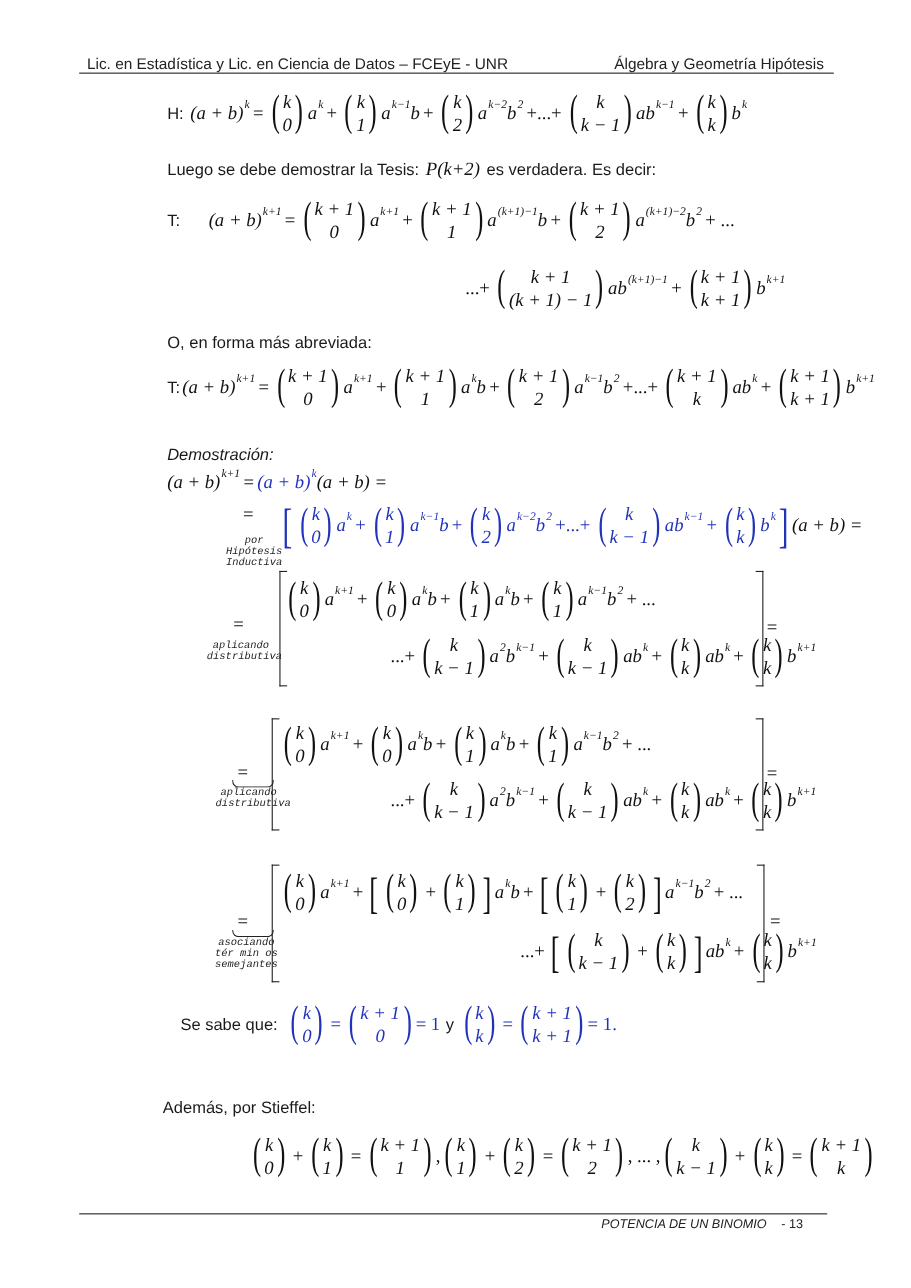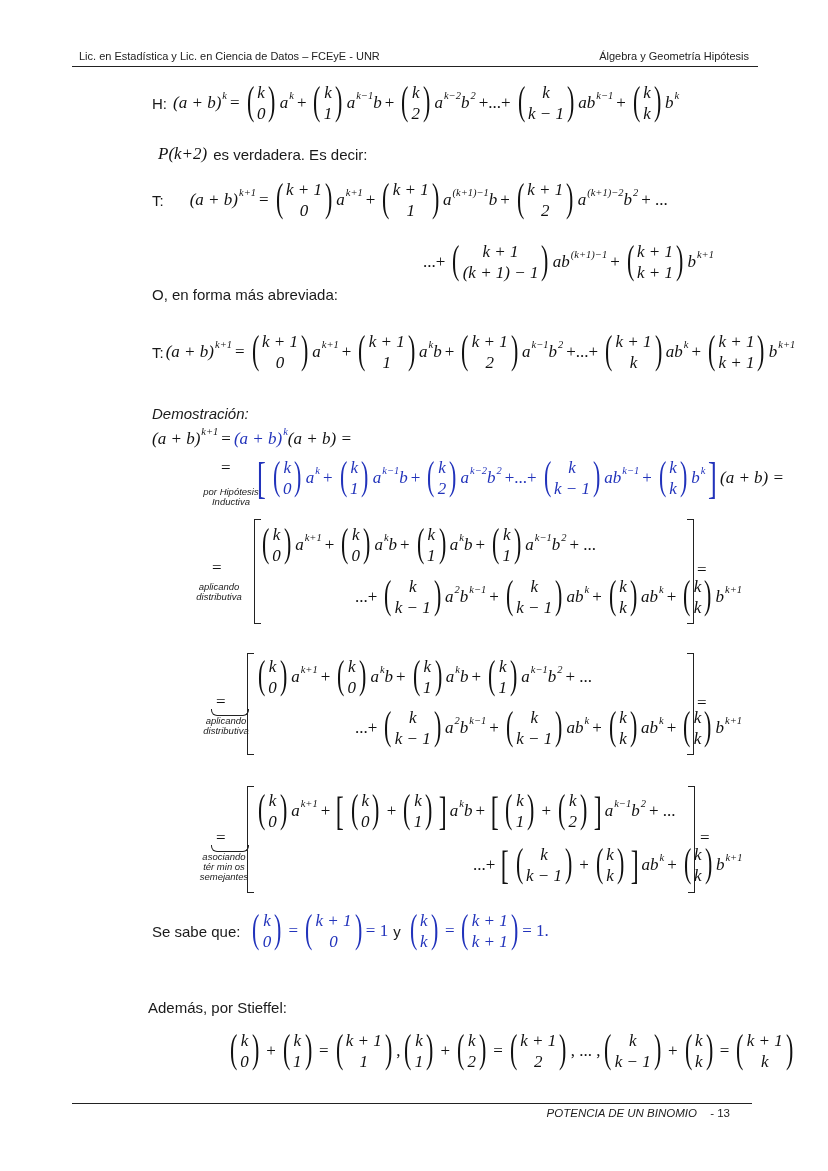--- a/index.html
+++ b/index.html
@@ -1,39 +1,39 @@
 <!DOCTYPE html>
 <html><head>
 <meta charset="utf-8">
 <style>
   html, body { margin:0; padding:0; background:#ffffff; }
   body { width:828px; height:1171px; position:relative; overflow:hidden; color:#111; }
   .page-header { position:absolute; left:79px; top:50px; width:670px; height:16px;
-    font-family:"Liberation Sans", sans-serif; font-size:11px; color:#222; }
+    font-family:"Liberation Sans", sans-serif; font-size:14px; color:#222; }
   .page-header .left { position:absolute; left:0; top:0; }
   .page-header .right { position:absolute; right:0; top:0; }
   .header-rule { position:absolute; left:72px; top:66px; width:686px; height:0; border-top:1.6px solid #222; }
   .footer-rule { position:absolute; left:72px; top:1103px; width:680px; height:0; border-top:1.2px solid #222; }
   .page-footer { position:absolute; right:98px; top:1107px; font-family:"Liberation Sans", sans-serif;
     font-size:11.5px; color:#222; }
   .page-footer .title { font-style:italic; }
   .page-footer .num { }
 
   .line { position:absolute; white-space:nowrap; display:flex; align-items:center; }
   .txt { font-family:"Liberation Sans", sans-serif; font-size:15px; color:#1a1a1a; }
   .txt.it { font-style:italic; }
   .m { font-family:"Liberation Serif", serif; font-size:17px; display:inline-flex; align-items:center; color:#111; }
   .v { font-style:italic; }
   .sup { font-size:10.5px; position:relative; top:-8px; margin-left:1px; font-style:italic; }
   .op { margin:0 3px; }
   .binom { display:inline-flex; align-items:center; margin:0 1px; }
   .binom .paren { font-size:40px; font-weight:100; transform:scaleX(0.55); line-height:1; position:relative; top:-2px; }
   .binom .stack { display:inline-flex; flex-direction:column; align-items:center; line-height:21px; font-size:17px; }
   .binom .stack span { font-style:italic; }
-  .annot { position:absolute; font-family:Liberation Sans, sans-serif; font-style:italic; font-size:9.5px;
+  .annot { position:absolute; font-family:Liberation Mono, monospace; font-style:italic; font-size:9.5px;
     text-align:center; line-height:10px; color:#222; }
   .eq-under { position:absolute; font-family:"Liberation Serif", serif; font-size:17px; color:#111; }
   .brace { position:absolute; height:6px; border:1px solid #222; border-top:none; border-radius:0 0 6px 6px; }
   .tallbr { position:absolute; border:1.3px solid #222; width:6px; }
   .tallbr.l { border-right:none; }
   .tallbr.r { border-left:none; }
   .trail { position:absolute; font-family:"Liberation Serif", serif; font-size:17px; }
 </style>
 </head>
 <body>
@@ -104,20 +104,21 @@
           <span>k</span>
         </span>
         <span class="paren">)</span>
       </span>
       <span class="v">b</span>
       <span class="sup">k</span>
     </span>
 </div>
 
 <div class="line" style="left:152px; top:142px; height:24px;">
+  <span class="txt">Luego se debe demostrar la Tesis:</span>
   <span class="m" style="margin:0 6px;">
       <span class="v">P(k+2)</span>
     </span>
   <span class="txt">es verdadera. Es decir:</span>
 </div>
 
 <div class="line" style="left:152px; top:176px; height:48px;">
   <span class="txt" style="margin-right:26px;">T:</span>
   <span class="m">
       <span style="font-style: italic;">(a + b)</span>
@@ -182,21 +183,21 @@
           <span>k + 1</span>
           <span>k + 1</span>
         </span>
         <span class="paren">)</span>
       </span>
       <span class="v">b</span>
       <span class="sup">k+1</span>
     </span>
 </div>
 
-<div class="line" style="left:152px; top:283px; height:22px;justify-content:flex-end;">
+<div class="line" style="left:152px; top:300px; height:22px;justify-content:flex-end;">
   <span class="txt">O, en forma más abreviada:</span>
 </div>
 <div class="line" style="left:152px; top:328px; height:48px;">
   <span class="txt" style="margin-right:2px;">T:</span>
   <span class="m">
       <span style="font-style: italic;">(a + b)</span>
       <span class="sup">k+1</span>
       <span class="op">=</span>
       <span class="binom">
         <span class="paren">(</span>
@@ -669,21 +670,21 @@
           <span>k</span>
           <span>k</span>
         </span>
         <span class="paren">)</span>
       </span>
       <span class="v">b</span>
       <span class="sup">k+1</span>
     </span>
 </div>
 
-<div class="line" style="left:152px; top:906px; height:50px;">
+<div class="line" style="left:164px; top:906px; height:50px;">
   <span class="txt" style="margin-right:8px;">Se sabe que:</span>
   <span class="m">
       <span class="binom" style="color: rgb(34, 51, 187);">
         <span class="paren">(</span>
         <span class="stack">
           <span>k</span>
           <span>0</span>
         </span>
         <span class="paren">)</span>
       </span>

